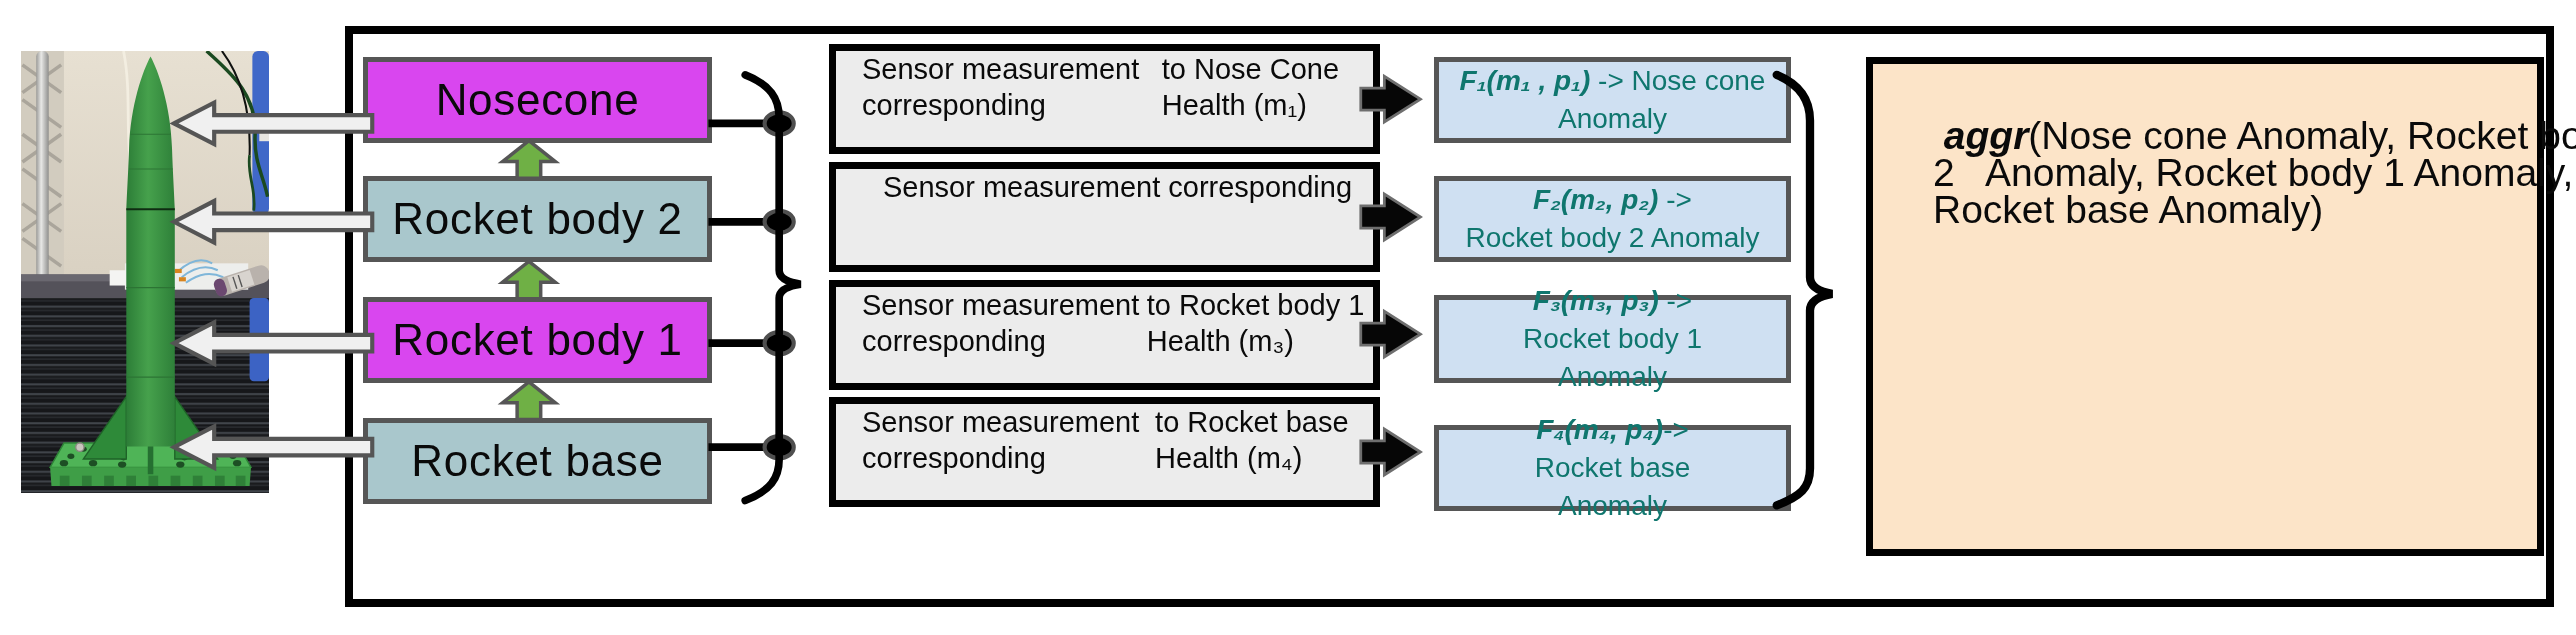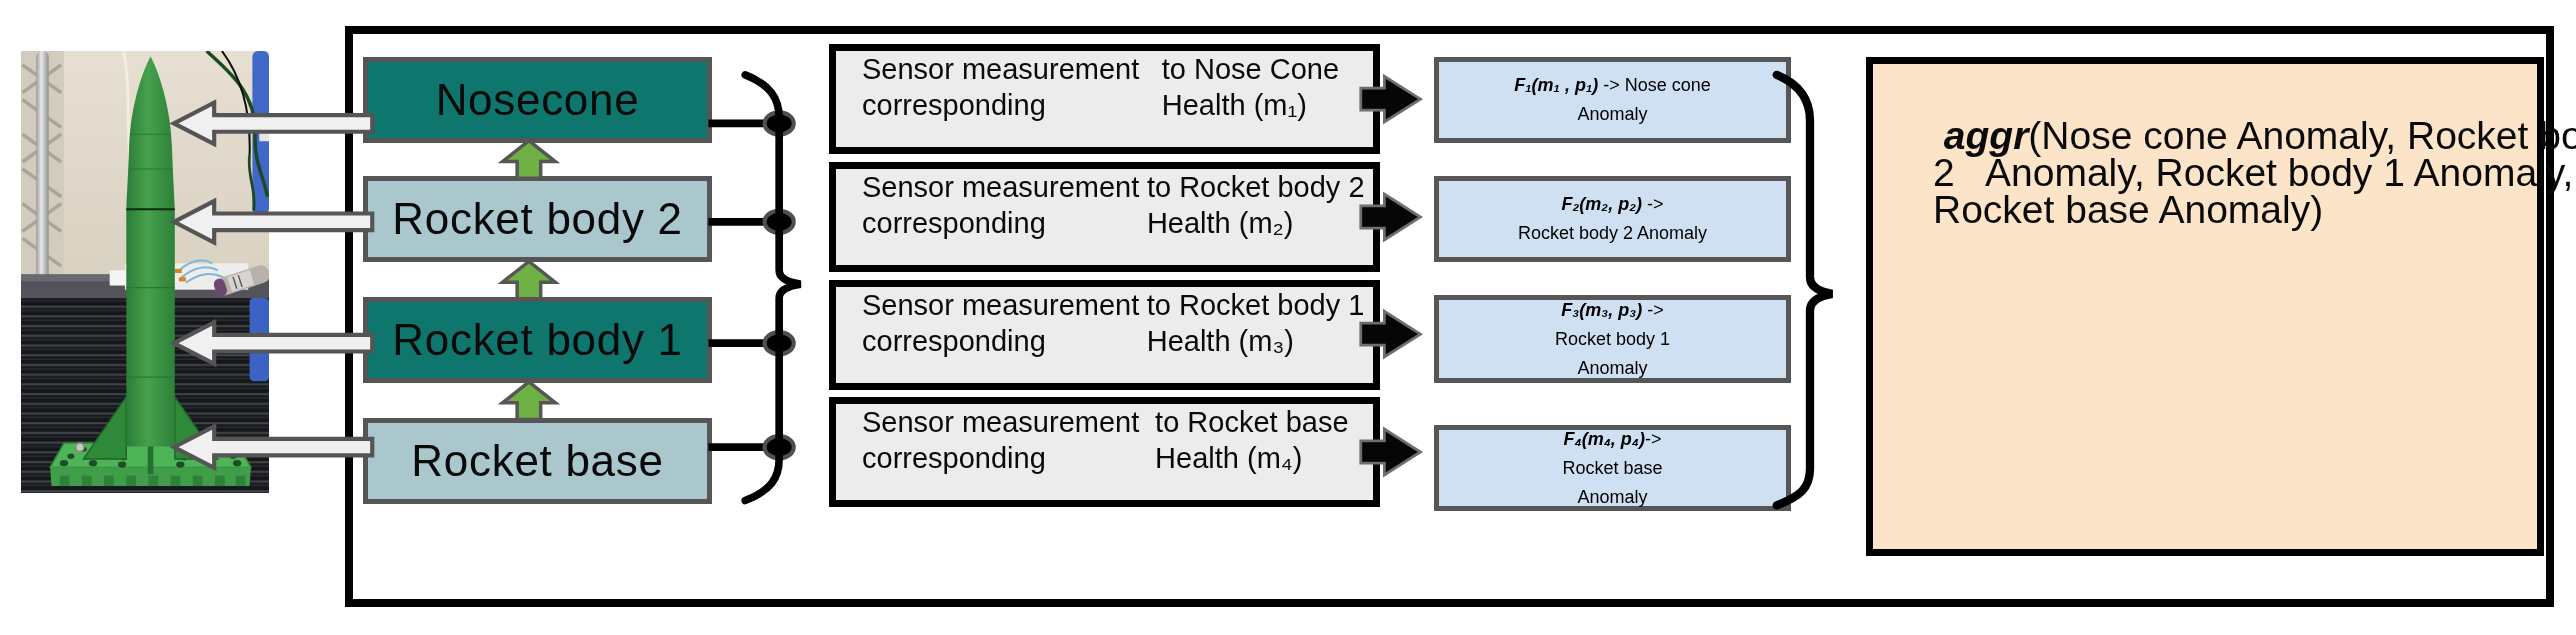--- a/index.html
+++ b/index.html
@@ -10,41 +10,41 @@
   .frame{position:absolute;left:345px;top:26px;width:2193px;height:565px;
          border:8.3px solid #000;background:transparent;z-index:1;}
 
   
   .photo{position:absolute;left:21px;top:51px;width:248px;height:442px;z-index:2;}
 
   
   .comp-box{position:absolute;left:363px;width:339px;border:5.5px solid #565656;
             display:flex;align-items:center;justify-content:center;z-index:3;
             font-size:44px;color:#0a0a0a;letter-spacing:0.7px;}
-  .comp-dark{background:#0f766e;}
+  .comp-dark{background:#d946ef;}
   .comp-light{background:#a9c7cc;}
   #comp0{top:57px;height:76px;}
   #comp1{top:176px;height:76px;}
   #comp2{top:297px;height:76px;}
   #comp3{top:418px;height:76px;}
 
   
   .sensor-box{position:absolute;left:829px;width:511px;height:96px;border:7px solid #000;
               background:#ececec;display:flex;justify-content:center;
               padding-left:26px;z-index:3;font-size:29px;color:#0a0a0a;line-height:36px;}
   #sens0{top:44px;}
   #sens1{top:162px;}
   #sens2{top:280px;}
   #sens3{top:397px;}
   .sensor-var{font-weight:normal;}
 
   
   .f-box{position:absolute;left:1434px;width:347px;border:5.5px solid #565656;background:#cfe0f2;
          display:flex;align-items:center;justify-content:center;text-align:center;z-index:3;
-         font-size:18px;color:#000000;line-height:29px;white-space:pre-wrap;}
+         font-size:28px;color:#0f766e;line-height:38px;white-space:pre-wrap;}
   #f0{top:57px;height:76px;}
   #f1{top:176px;height:76px;}
   #f2{top:295px;height:78px;}
   #f3{top:425px;height:76px;}
   .f-formula{font-weight:bold;font-style:italic;}
 
   
   .panel{position:absolute;left:1866px;top:57px;width:624px;height:467px;border:7px solid #000;
          background:#fce4c8;z-index:3;padding:18px 19.4px 0 21px;box-sizing:content-box;
          color:#0a0a0a;}
@@ -201,21 +201,20 @@
   <div class="comp-box comp-light" id="comp3">
     <span>Rocket base</span>
   </div>
 
   <div class="sensor-box" id="sens0">
     <span>Sensor measurement corresponding</span>
     <span><span>to Nose Cone Health (</span><span class="sensor-var">m₁</span><span>)</span></span>
   </div>
   <div class="sensor-box" id="sens1">
     <span>Sensor measurement corresponding</span>
-    <span><span>to Rocket body 2 Health (</span><span class="sensor-var">m₂</span><span>)</span></span>
   </div>
   <div class="sensor-box" id="sens2">
     <span>Sensor measurement corresponding</span>
     <span><span>to Rocket body 1 Health (</span><span class="sensor-var">m₃</span><span>)</span></span>
   </div>
   <div class="sensor-box" id="sens3">
     <span>Sensor measurement corresponding</span>
     <span><span>to Rocket base Health (</span><span class="sensor-var">m₄</span><span>)</span></span>
   </div>
 

